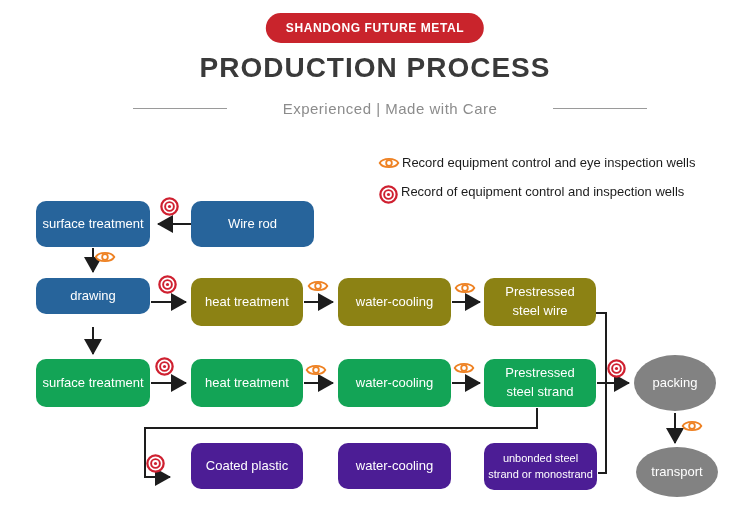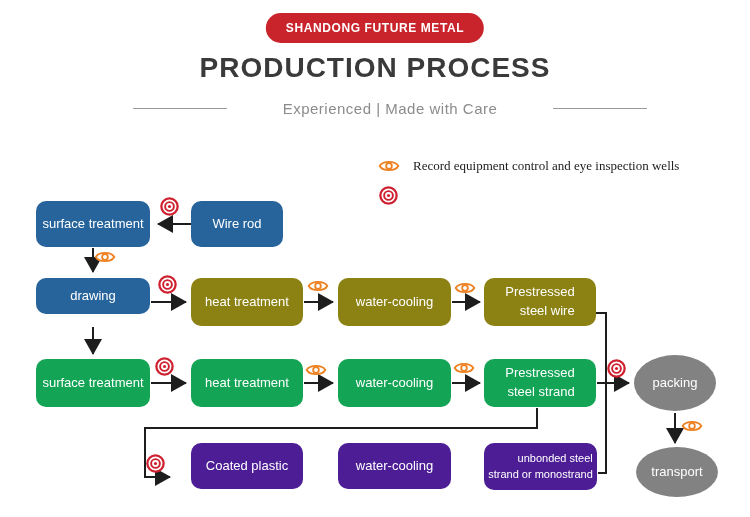--- a/index.html
+++ b/index.html
@@ -12,31 +12,31 @@
          letter-spacing:.6px;padding:8px 20px;border-radius:16px;white-space:nowrap;}
   .title{position:absolute;top:52px;left:0;width:100%;text-align:center;
          font-size:28px;font-weight:800;color:#3a3a3a;letter-spacing:1px;margin:0;}
   .subtitle{position:absolute;top:100px;left:15px;width:100%;display:flex;
             align-items:center;justify-content:center;gap:56px;
             color:#8c8c8c;font-size:15px;letter-spacing:.5px;}
   .subline{width:94px;height:1px;background:#9a9a9a;}
 
   
   .legend{position:absolute;left:378px;top:155px;}
-  .legend-row{display:flex;align-items:center;gap:13px;height:22px;margin-bottom:7px;
-              font-size:13px;color:#1c1c1c;font-family:Liberation Serif, serif;}
+  .legend-row{display:flex;gap:2px;height:22px;margin-bottom:7px;
+              font-size:13px;color:#1c1c1c;}
 
   
   .node{position:absolute;display:flex;align-items:center;justify-content:center;
-        color:#fff;border-radius:10px;font-size:13px;text-align:right;
+        color:#fff;border-radius:10px;font-size:13px;text-align:center;
         white-space:pre-line;line-height:1.45;}
   .c-blue{background:#27649b}.c-olive{background:#8c8214}
   .c-green{background:#13a456}.c-cyan{background:#4c1d95}.c-gray{background:#828282}
   .n0{left:36px;top:201px;width:114px;height:46px}
-  .n1{left:191px;top:201px;width:92px;height:46px}
+  .n1{left:191px;top:201px;width:123px;height:46px}
   .n2{left:36px;top:278px;width:114px;height:36px}
   .n3{left:191px;top:278px;width:112px;height:48px}
   .n4{left:338px;top:278px;width:113px;height:48px}
   .n5{left:484px;top:278px;width:112px;height:48px}
   .n6{left:36px;top:359px;width:114px;height:48px}
   .n7{left:191px;top:359px;width:112px;height:48px}
   .n8{left:338px;top:359px;width:113px;height:48px}
   .n9{left:484px;top:359px;width:112px;height:48px}
   .n10{left:191px;top:443px;width:112px;height:46px}
   .n11{left:338px;top:443px;width:113px;height:46px}
@@ -86,20 +86,21 @@
     <div class="legend-row">
       <svg width="22" height="16" viewBox="0 0 24 18">
           <use href="#eye-sym"></use>
         </svg>
       <span>Record equipment control and eye inspection wells</span>
     </div>
     <div class="legend-row">
       <svg width="21" height="21" viewBox="0 0 24 24">
           <use href="#rec-sym"></use>
         </svg>
+      <span>Record of equipment control and inspection wells</span>
     </div>
   </div>
 
   <svg class="connectors" width="750" height="517" viewBox="0 0 750 517">
     <defs>
       <marker id="ah" markerWidth="10" markerHeight="10" refX="7.5" refY="4.5" orient="auto">
         <path d="M0,0 L8,4.5 L0,9 Z" fill="#1d1d1d"></path>
       </marker>
     </defs>
     <line class="ln" x1="191" y1="224" x2="158" y2="224" marker-end="url(#ah)"></line>

